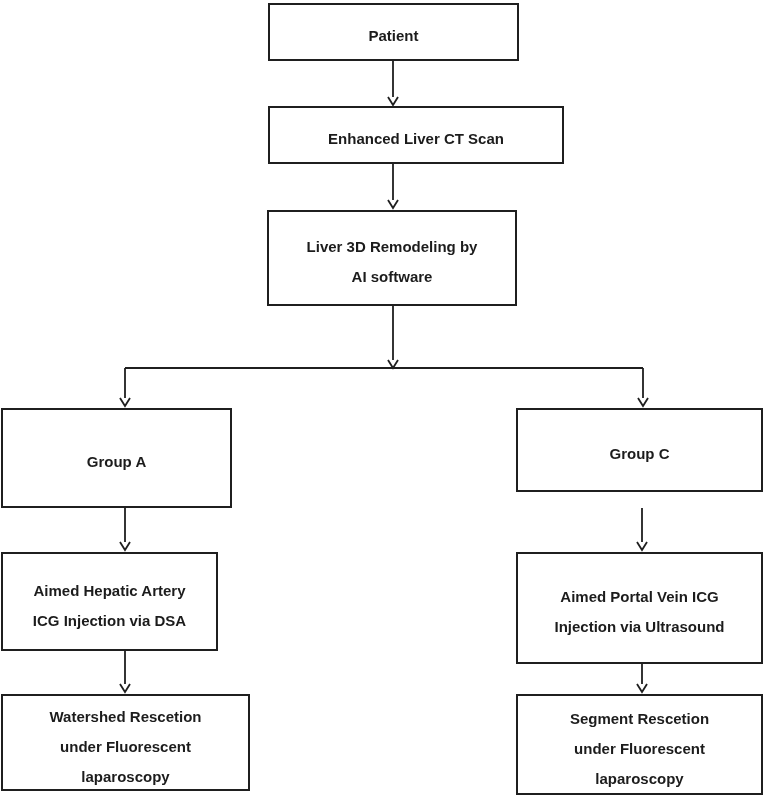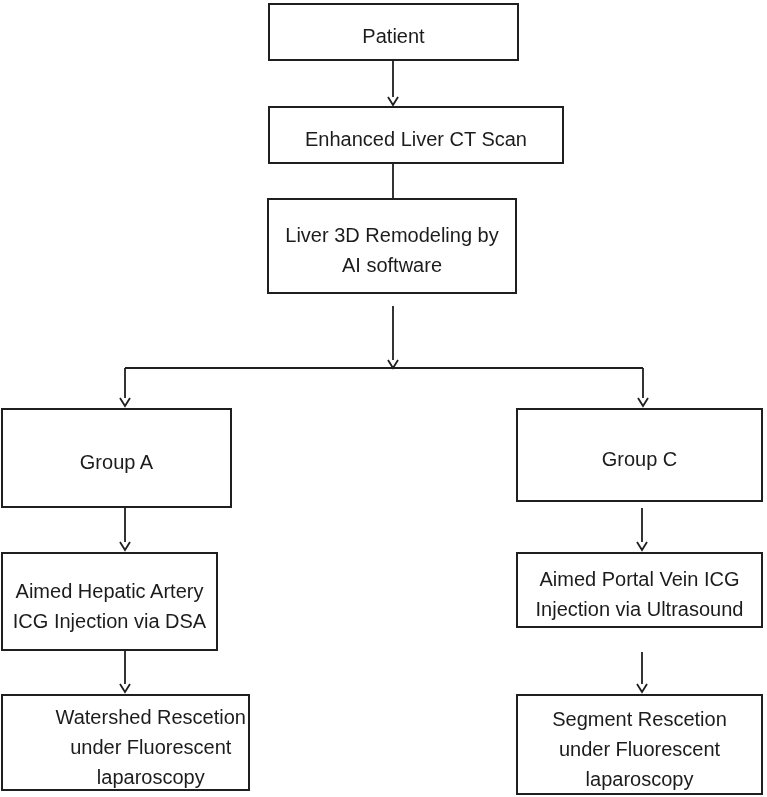--- a/index.html
+++ b/index.html
@@ -31,23 +31,23 @@
     position:absolute;
     box-sizing:border-box;
     border:2px solid var(--border-color);
     background:var(--bg-color);
     display:flex;
     align-items:center;
     justify-content:center;
     text-align:center;
   }
   .node .label{
-    font-size:20px;
+    font-size:15px;
     line-height:30px;
-    font-weight:400;
+    font-weight:700;
     color:var(--text-color);
     white-space:pre-line;
     padding:0 2px;
     margin-top:8px;
   }
 </style>
 </head>
 <body>
 
 <div class="canvas">
@@ -95,44 +95,44 @@
   </svg>
 
   <div class="node" style="left:268px;top:3px;width:251px;height:58px;">
     <span class="label">Patient</span>
   </div>
 
   <div class="node" style="left:268px;top:106px;width:296px;height:58px;">
     <span class="label">Enhanced Liver CT Scan</span>
   </div>
 
-  <div class="node" style="left:267px;top:198px;width:250px;height:96px;align-items:center;">
+  <div class="node" style="left:267px;top:210px;width:250px;height:96px;align-items:center;">
     <span class="label">Liver 3D Remodeling by
 AI software</span>
   </div>
 
   <div class="node" style="left:1px;top:408px;width:231px;height:100px;">
     <span class="label">Group A</span>
   </div>
 
-  <div class="node" style="left:516px;top:408px;width:247px;height:94px;">
+  <div class="node" style="left:516px;top:408px;width:247px;height:84px;">
     <span class="label">Group C</span>
   </div>
 
   <div class="node" style="left:1px;top:552px;width:217px;height:99px;">
     <span class="label">Aimed Hepatic Artery
 ICG Injection via DSA</span>
   </div>
 
-  <div class="node" style="left:516px;top:552px;width:247px;height:76px;">
+  <div class="node" style="left:516px;top:552px;width:247px;height:112px;">
     <span class="label">Aimed Portal Vein ICG
 Injection via Ultrasound</span>
   </div>
 
-  <div class="node" style="left:1px;top:694px;width:249px;height:97px;justify-content:flex-end;">
+  <div class="node" style="left:1px;top:694px;width:249px;height:97px;">
     <span class="label">Watershed Rescetion
 under Fluorescent
 laparoscopy</span>
   </div>
 
   <div class="node" style="left:516px;top:694px;width:247px;height:101px;">
     <span class="label">Segment Rescetion
 under Fluorescent
 laparoscopy</span>
   </div>

